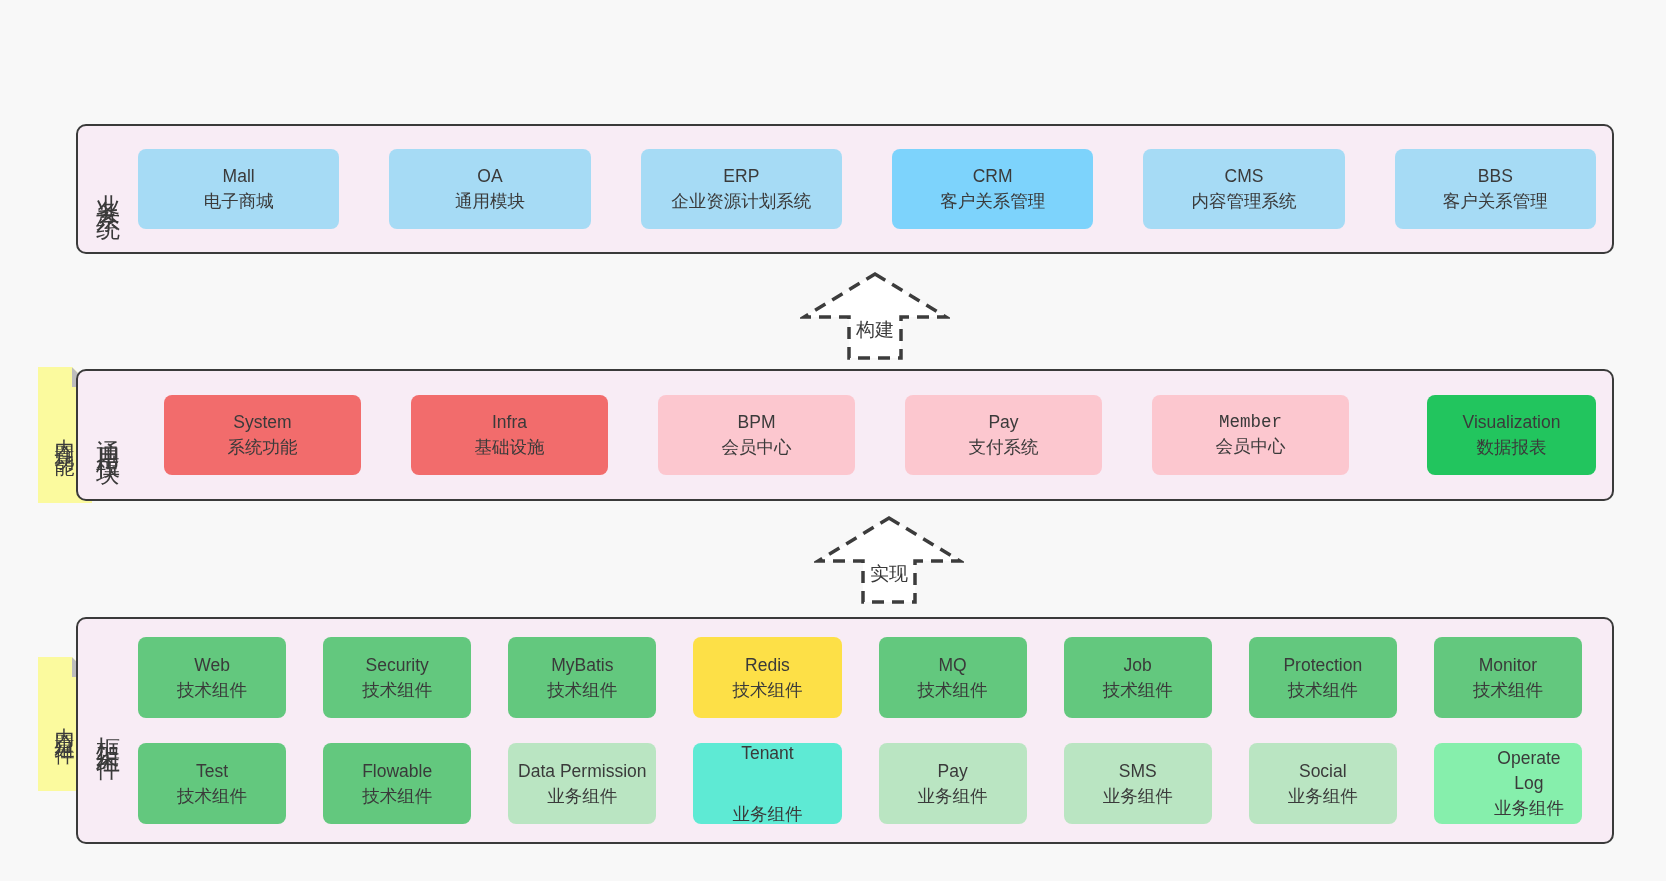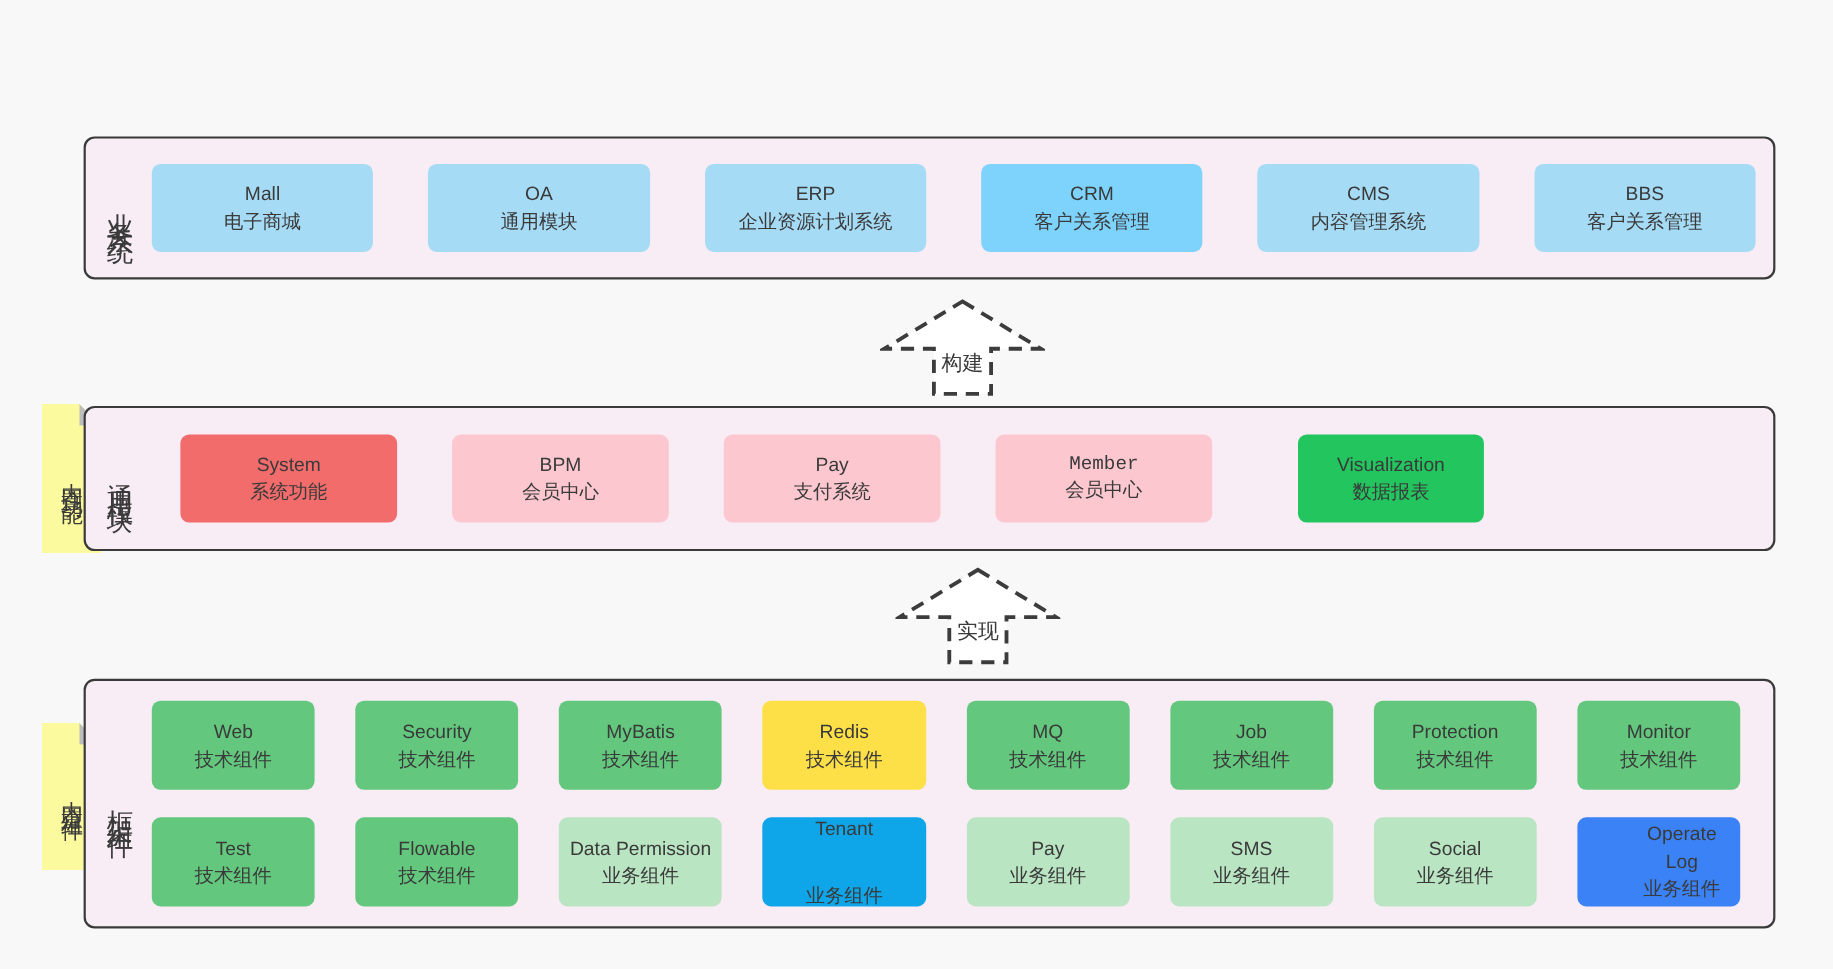--- a/index.html
+++ b/index.html
@@ -180,20 +180,24 @@
   <div class="section section-mid">
     <div class="label-col">
       <span class="v-label">通用模块</span>
     </div>
     <div class="rows">
       <div class="grid">
           <div class="box" style="background: rgb(242, 108, 108);">
             <div>System</div>
             <div>系统功能</div>
           </div>
+          <div class="box" style="background: rgb(242, 108, 108);">
+            <div>Infra</div>
+            <div>基础设施</div>
+          </div>
           <div class="box" style="background: rgb(252, 199, 207);">
             <div>BPM</div>
             <div>会员中心</div>
           </div>
           <div class="box" style="background: rgb(252, 199, 207);">
             <div>Pay</div>
             <div>支付系统</div>
           </div>
           <div class="box" style="background: rgb(252, 199, 207); font-family: Liberation Mono, monospace;">
             <div>Member</div>
@@ -257,37 +261,37 @@
             <div>技术组件</div>
           </div>
           <div class="box" style="background: rgb(99, 200, 126);">
             <div>Flowable</div>
             <div>技术组件</div>
           </div>
           <div class="box" style="background: rgb(186, 229, 194);">
             <div>Data Permission</div>
             <div>业务组件</div>
           </div>
-          <div class="box" style="background: #0ea5e9; gap: 36px;">
+          <div class="box" style="background: #5eead4; gap: 36px;">
             <div>Tenant</div>
             <div>业务组件</div>
           </div>
           <div class="box" style="background: rgb(186, 229, 194);">
             <div>Pay</div>
             <div>业务组件</div>
           </div>
           <div class="box" style="background: rgb(186, 229, 194);">
             <div>SMS</div>
             <div>业务组件</div>
           </div>
           <div class="box" style="background: rgb(186, 229, 194);">
             <div>Social</div>
             <div>业务组件</div>
           </div>
-          <div class="box" style="background: #3b82f6; padding-left: 48px;">
+          <div class="box" style="background: #86efac; padding-left: 48px;">
             <div>Operate Log</div>
             <div>业务组件</div>
           </div>
         </div>
     </div>
   </div>
 
 </div>
 
 </body></html>

